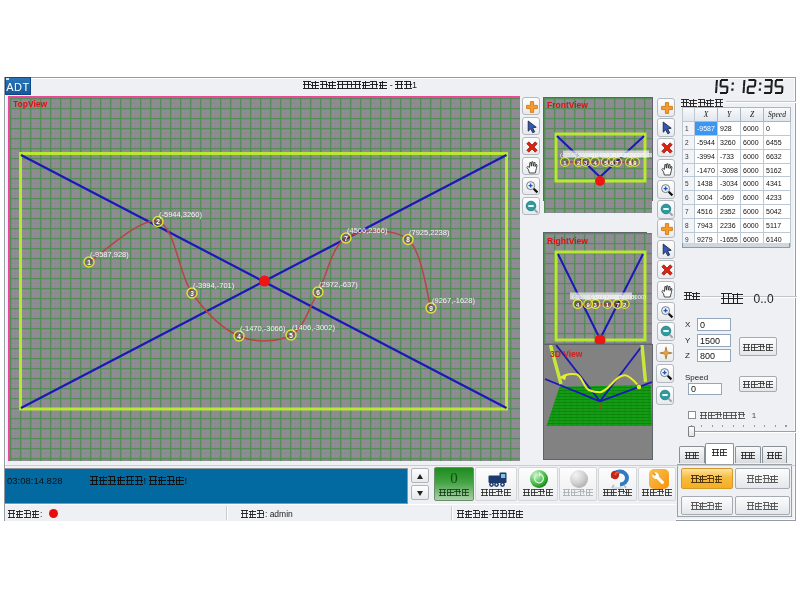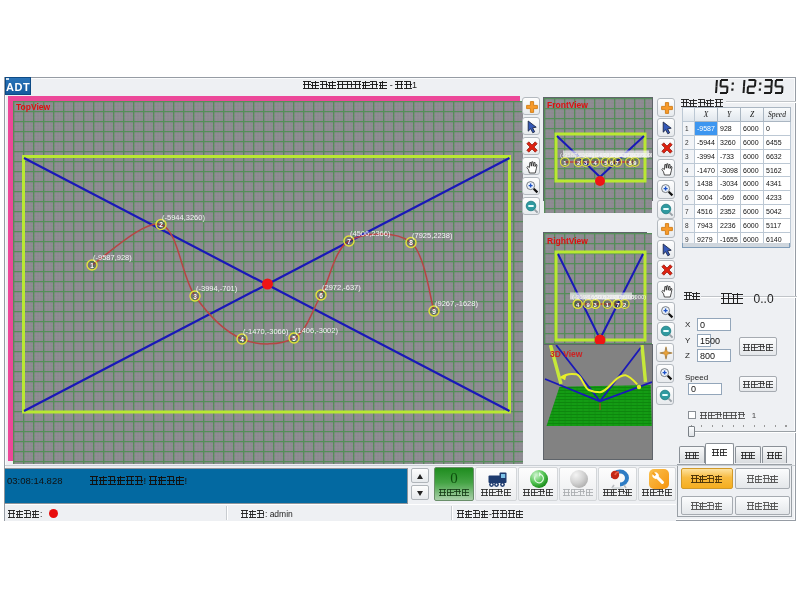--- a/index.html
+++ b/index.html
@@ -18,21 +18,21 @@
 
 .btn{position:absolute;border:1px solid #a6abb1;border-radius:2px;background:linear-gradient(#fbfcfd,#e4e7ea);color:#4a4d52;text-align:center}
 td{border:1px solid #bcc8d4;padding:0 0 0 2px;height:13.9px;overflow:hidden;white-space:nowrap;font-size:7px}
 td.hc{text-align:center;padding:0;border-color:#aab6c2;font-family:"Liberation Serif",serif;font-style:italic;font-size:7.5px}
 td.rn{font-size:6.5px;color:#333;background:#f2f4f7}
 .tab{position:absolute;top:446px;height:17px;border:1px solid #8a9097;border-bottom:none;border-radius:2px 2px 0 0;background:linear-gradient(#f8f9fa,#d9dcdf);font-size:8px;font-weight:bold;color:#222;text-align:center;line-height:17px}
 .tab.sel{top:443px;height:21px;background:#fff;z-index:3}
 </style></head><body>
 <div id="win"></div>
 
-<div class="abs" style="left:5px;top:77px;width:26px;height:18px;background:linear-gradient(#2a74b8,#145a9e);border:1px solid #0d4a85;color:#fff;font-weight:bold;font-size:11px;text-align:center;line-height:19px;letter-spacing:.5px">ADT</div>
+<div class="abs" style="left:5px;top:77px;width:26px;height:18px;background:linear-gradient(#2a74b8,#145a9e);border:1px solid #0d4a85;color:#fff;font-weight:normal;font-size:11px;text-align:center;line-height:19px;letter-spacing:.5px">ADT</div>
 <div class="abs" style="left:6px;top:78px;width:3px;height:2px;background:#cfe2f2"></div>
 <div class="abs cj" style="left:250px;top:80px;width:220px;text-align:center;font-size:9px;color:#1a1a1a"><i></i><i></i><i></i><i></i><i></i><i></i><i></i><i></i><i></i><i></i> - <i></i><i></i>1</div>
 <div class="abs" id="clock" style="left:708px;top:79px"><svg width="84" height="16">
       <g fill="#1c1c1c" transform="skewX(-4) translate(1,0)">
         <rect x="7.0" y="1" width="2" height="6.5"></rect>
         <rect x="7.0" y="7.5" width="2" height="6.5"></rect>
         <rect x="12.0" y="0" width="7" height="2"></rect>
         <rect x="11.0" y="1" width="2" height="6.5"></rect>
         <rect x="12.0" y="6.5" width="7" height="2"></rect>
         <rect x="18.0" y="7.5" width="2" height="6.5"></rect>
@@ -54,21 +54,21 @@
         <rect x="62.0" y="7.5" width="2" height="6.5"></rect>
         <rect x="56.0" y="13" width="7" height="2"></rect>
         <rect x="67.0" y="0" width="7" height="2"></rect>
         <rect x="66.0" y="1" width="2" height="6.5"></rect>
         <rect x="67.0" y="6.5" width="7" height="2"></rect>
         <rect x="73.0" y="7.5" width="2" height="6.5"></rect>
         <rect x="67.0" y="13" width="7" height="2"></rect>
       </g>
     </svg></div>
 
-<div id="topview" class="abs" style="left:8px;top:96px;width:512px;height:365px;border:5px solid #ec4899">
+<div id="topview" class="abs" style="left:8px;top:96px;width:512px;height:365px;border:2px solid #ec4899">
 <svg width="510" height="363">
 <defs>
 <pattern id="grid" width="10" height="10" patternUnits="userSpaceOnUse">
 <rect width="10" height="10" fill="#8c8a90"></rect>
 <path d="M3.3,0V10M6.6,0V10M0,3.3H10M0,6.6H10" stroke="#918c96" stroke-width="0.7" opacity="0.75"></path>
 <path d="M0.5,0V10M0,0.5H10" stroke="#2f8f33" stroke-width="1.7" opacity="0.6"></path>
 </pattern>
 <pattern id="floor" width="6" height="3" patternUnits="userSpaceOnUse">
 <rect width="6" height="3" fill="#149c14"></rect>
 <path d="M0,0.5H6" stroke="#0b7c0b" stroke-width="0.7"></path>
@@ -415,21 +415,21 @@
 </tbody>
     </table>
 <div class="abs" style="left:682px;top:243px;width:108px;height:5px;background:#cfd6dd;border:1px solid #7f9db9;border-top:none"></div>
 <div class="abs cj" style="left:684px;top:291px;font-size:9px;color:#222"><i></i><i></i></div>
 <div class="abs" style="left:701px;top:296px;width:96px;height:2px;border-top:1px solid #c0c4c8;border-bottom:1px solid #fff"></div>
 <div class="abs cj" style="left:721px;top:292px;font-size:12px;color:#222"><i></i><i></i>&nbsp;&nbsp;&nbsp;0..0</div>
 <div class="abs" style="left:685px;top:320px;font-size:8px;color:#222">X</div>
 <div class="abs" style="left:685px;top:336px;font-size:8px;color:#222">Y</div>
 <div class="abs" style="left:685px;top:351px;font-size:8px;color:#222">Z</div>
 <div class="abs" style="left:697px;top:318px;width:34px;height:13px;background:#fff;border:1px solid #93a6ba;font-size:9px;padding:1px 0 0 2px;color:#111">0</div>
-<div class="abs" style="left:697px;top:334px;width:14px;height:13px;background:#fff;border:1px solid #93a6ba;font-size:9px;padding:1px 0 0 2px;color:#111">1500</div>
+<div class="abs" style="left:697px;top:334px;width:34px;height:13px;background:#fff;border:1px solid #93a6ba;font-size:9px;padding:1px 0 0 2px;color:#111">1500</div>
 <div class="abs" style="left:697px;top:349px;width:34px;height:13px;background:#fff;border:1px solid #93a6ba;font-size:9px;padding:1px 0 0 2px;color:#111">800</div>
 <div class="btn cj" style="left:739px;top:337px;width:38px;height:19px;font-size:8px;line-height:19px;color:#333"><i></i><i></i><i></i><i></i></div>
 <div class="abs" style="left:685px;top:373px;font-size:8px;color:#222">Speed</div>
 <div class="abs" style="left:688px;top:383px;width:34px;height:12px;background:#fff;border:1px solid #93a6ba;font-size:9px;padding:0 0 0 2px;color:#111">0</div>
 <div class="btn cj" style="left:739px;top:376px;width:38px;height:16px;font-size:8px;line-height:16px;color:#333"><i></i><i></i><i></i><i></i></div>
 <div class="abs" style="left:688px;top:411px;width:8px;height:8px;background:#fff;border:1px solid #8a8f95"></div>
 <div class="abs cj" style="left:700px;top:411px;font-size:8px;color:#444"><i></i><i></i><i></i><i></i><i></i><i></i>&nbsp;&nbsp;&nbsp;1</div>
 <div class="abs" style="left:691px;top:425px;width:105px;height:2px;background:repeating-linear-gradient(90deg,#999 0,#999 1px,transparent 1px,transparent 10.5px)"></div>
 <div class="abs" style="left:689px;top:431px;width:107px;height:2px;border-top:1px solid #9aa0a5;border-bottom:1px solid #fff"></div>
 <div class="abs" style="left:688px;top:426px;width:7px;height:11px;background:linear-gradient(#fcfdfe,#dfe3e7);border:1px solid #7a8086;border-radius:1px"></div>

